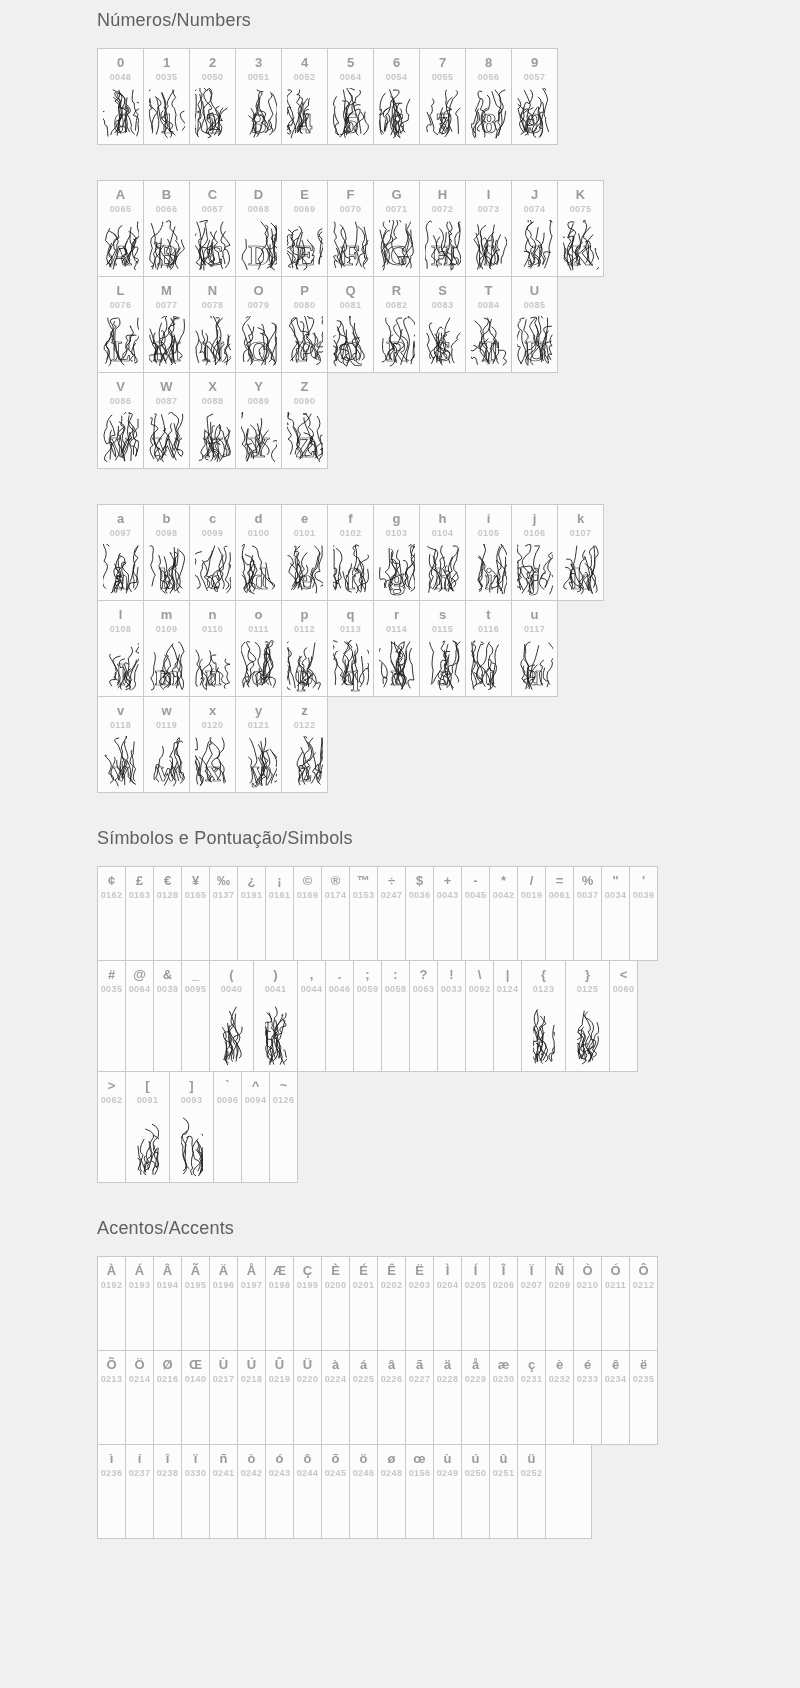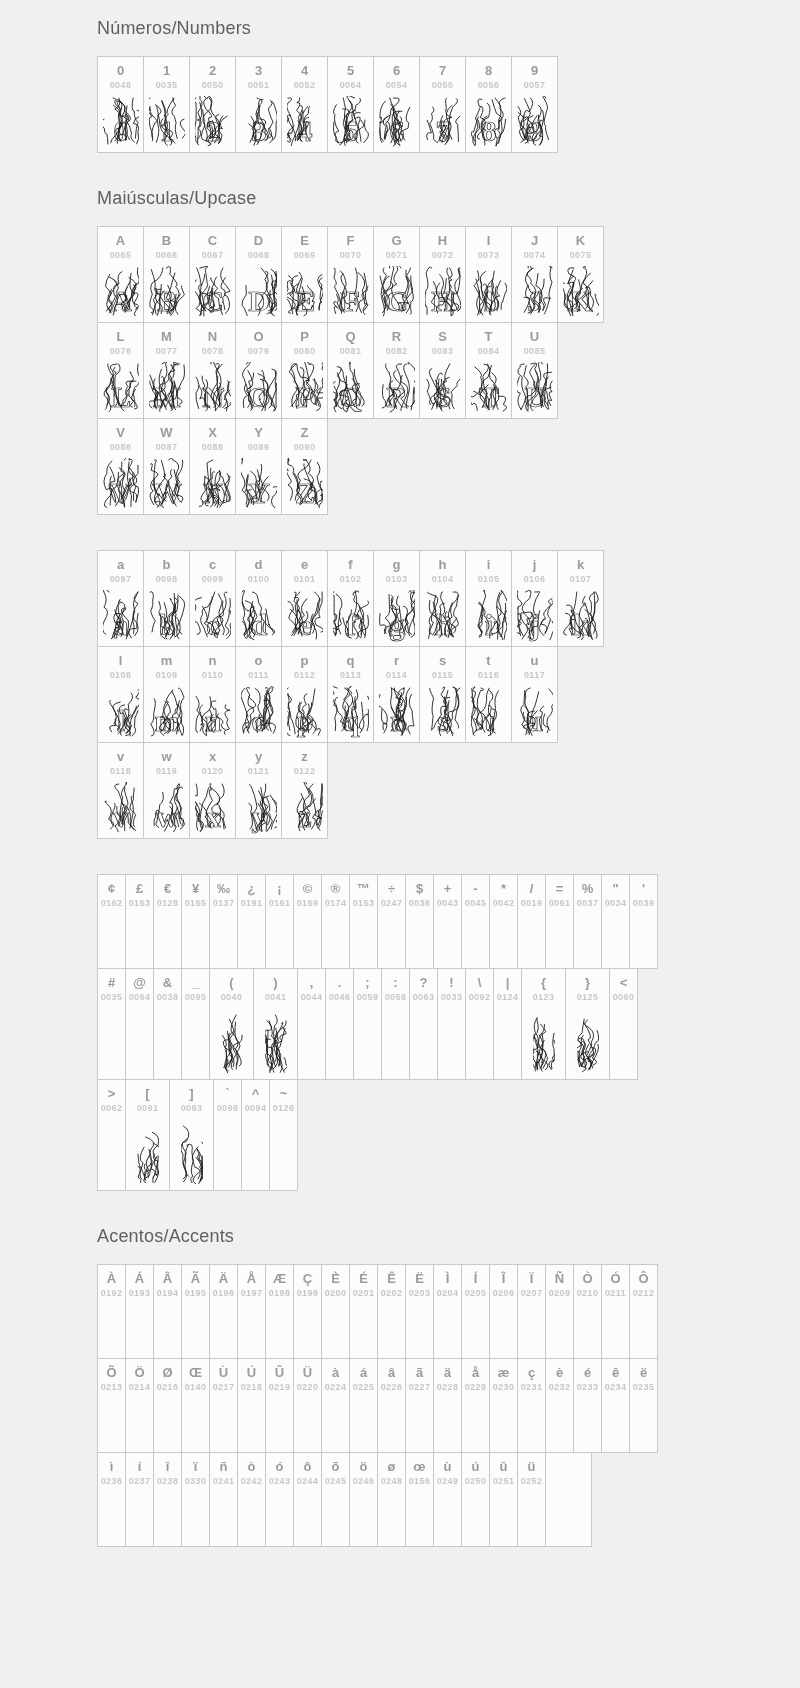--- a/index.html
+++ b/index.html
@@ -1,21 +1,21 @@
 <!DOCTYPE html>
 <html><head>
 <meta charset="utf-8">
 <style>
   html,body{margin:0;padding:0;}
   body{
     width:800px;height:1688px;overflow:hidden;
     background:#f0f0f0;
     font-family:"Liberation Sans", sans-serif;
   }
-  #app{padding:18px 0 0 97px;}
+  #app{padding:10px 0 0 97px;}
   .section{margin:0 0 35px 0;}
   .section-title{
     font-size:18px;font-weight:400;color:#5f5f5f;
     margin:0 0 17px 0;letter-spacing:.2px;
   }
   .rows{display:inline-block;vertical-align:top;}
   .row{display:flex;align-items:stretch;}
   .row + .row{margin-top:-1px;}
   .cell{
     box-sizing:border-box;
@@ -144,21 +144,21 @@
             <div class="char">9</div>
             <div class="code">0057</div>
             <div class="glyph">
               <svg width="36" height="52" viewBox="0 0 36 52">
                 <text x="18" y="45" text-anchor="middle" style="font-family:&quot;Liberation Serif&quot;,serif;font-size:30px;font-weight:bold;fill:none;stroke:#1d1d1d;stroke-width:.7">9</text>
                 <path d="M8.2,47.3 Q12.3,46.0 11.0,40.2 Q6.7,28.4 14.7,31.9 Q14.2,27.6 20.0,19.7 M11.1,46.9 Q7.9,35.1 13.3,37.7 Q20.8,36.9 13.3,25.6 Q6.8,23.6 16.1,19.8 M7.4,44.4 Q11.8,41.7 10.0,28.0 Q14.1,17.4 6.7,22.3 Q6.0,20.3 1.2,16.5 M6.3,43.8 Q-1.6,33.8 6.3,31.5 Q3.0,30.2 1.0,20.8 Q6.7,17.9 1.0,10.5 M10.9,44.8 Q3.2,39.1 7.0,28.0 Q5.9,17.0 6.4,19.5 M4.0,46.4 Q10.3,43.9 5.2,35.0 Q-0.2,26.0 7.9,24.2 Q13.1,20.5 13.1,18.1 Q14.7,17.5 7.4,2.5 M23.1,48.2 Q28.6,38.7 22.5,40.1 Q25.4,28.5 26.5,23.1 Q26.5,12.9 24.9,14.2 M22.3,49.6 Q26.7,46.4 25.4,34.1 Q20.7,22.6 21.4,19.0 M18.7,49.2 Q11.3,46.9 24.0,34.1 Q19.9,23.4 25.4,24.1 M17.0,46.0 Q11.2,42.5 21.7,32.2 Q20.9,23.0 21.1,23.1 Q27.4,13.3 21.4,9.1 M8.1,42.1 Q11.7,34.1 4.4,29.4 Q3.1,24.6 6.8,21.3 Q7.8,11.2 12.1,15.8 Q18.6,6.6 13.5,2.0 M9.2,43.8 Q5.7,35.0 11.0,36.9 Q15.7,33.5 10.6,27.8 M31.6,43.6 Q27.5,32.3 28.7,29.5 Q25.1,29.3 29.8,14.4 Q32.3,11.6 26.8,2.0 Q20.3,-9.3 28.9,2.0 " fill="none" stroke="#1d1d1d" stroke-width="0.9" stroke-linecap="round"></path>
               </svg>
             </div>
           </div>
         </div></div></section>
-    <section class="section sec-uppercase"><h2 class="section-title">Maiúsculas/Upcase</h2><div class="rows"><div class="row">
+    <section class="section sec-uppercase"><div class="rows"><div class="row">
           <div class="cell">
             <div class="char">A</div>
             <div class="code">0065</div>
             <div class="glyph">
               <svg width="36" height="52" viewBox="0 0 36 52">
                 <text x="18" y="45" text-anchor="middle" style="font-family:&quot;Liberation Serif&quot;,serif;font-size:30px;font-weight:bold;fill:none;stroke:#1d1d1d;stroke-width:.7">A</text>
                 <path d="M3.4,45.1 Q9.4,37.0 8.7,37.8 Q14.7,28.3 11.3,29.2 Q8.5,17.9 15.9,18.0 Q13.2,7.8 18.9,5.7 M7.6,45.7 Q-0.2,39.3 7.2,29.3 Q10.5,28.6 2.5,20.4 Q2.7,14.4 6.7,8.5 M32.3,49.8 Q29.3,48.0 35.0,42.3 Q30.5,40.9 31.4,36.3 Q39.0,24.7 30.7,27.3 Q34.0,18.4 30.6,19.1 M22.6,45.2 Q23.0,38.1 28.6,30.5 Q30.4,20.4 33.9,17.3 M19.2,43.2 Q18.7,40.2 24.6,36.1 Q26.0,34.7 28.0,31.0 Q34.0,28.3 29.0,24.7 Q25.4,23.0 28.0,7.3 M23.9,44.6 Q31.2,43.7 21.3,27.4 Q24.4,19.3 27.2,15.5 M22.0,46.3 Q21.1,40.9 23.5,41.2 Q17.7,34.0 23.1,34.2 Q20.8,24.4 24.3,21.5 M10.2,49.1 Q12.4,39.7 14.5,35.6 Q13.5,31.7 13.9,24.4 Q17.6,22.0 11.3,14.3 M24.4,42.7 Q28.6,32.6 28.6,28.0 Q27.5,23.8 32.3,19.5 Q39.0,16.9 34.4,7.9 Q34.5,-0.2 35.0,2.0 M19.6,42.6 Q16.7,33.9 21.4,36.7 Q28.6,25.8 16.0,28.7 M32.6,43.1 Q39.6,39.2 30.8,37.6 Q28.0,33.4 30.9,25.6 Q37.2,17.1 25.9,11.5 M8.2,47.0 Q3.5,42.1 8.8,38.3 Q1.2,35.6 12.3,20.8 Q18.5,16.8 6.4,11.1 M6.6,46.9 Q12.2,36.9 5.9,33.6 Q3.1,32.3 8.7,23.1 " fill="none" stroke="#1d1d1d" stroke-width="0.9" stroke-linecap="round"></path>
               </svg>
             </div>
           </div>
@@ -672,21 +672,21 @@
             <div class="char">z</div>
             <div class="code">0122</div>
             <div class="glyph">
               <svg width="36" height="52" viewBox="0 0 36 52">
                 <text x="18" y="45" text-anchor="middle" style="font-family:&quot;Liberation Serif&quot;,serif;font-size:30px;font-weight:bold;fill:none;stroke:#1d1d1d;stroke-width:.7">z</text>
                 <path d="M24.4,47.2 Q32.0,36.7 25.4,35.8 Q32.8,24.4 31.1,29.5 M19.2,45.0 Q25.4,37.9 16.7,27.8 Q15.6,19.5 19.8,15.7 Q25.3,15.0 18.6,3.9 Q13.1,-7.1 19.9,2.0 M31.3,43.1 Q35.2,31.4 35.0,30.3 Q42.4,19.6 35.0,22.3 Q35.4,14.1 35.0,12.4 Q36.0,5.3 35.0,2.0 M31.3,46.6 Q38.3,35.1 28.5,33.6 Q29.6,30.1 26.2,18.6 Q26.4,9.5 20.5,6.0 M17.8,48.2 Q12.5,40.4 18.1,32.0 Q11.0,31.6 20.9,25.2 Q27.8,17.2 22.2,9.1 Q20.5,7.5 26.0,2.0 M12.7,42.4 Q11.8,35.6 12.3,32.0 Q6.4,29.5 15.4,16.1 M21.4,43.0 Q16.2,32.2 22.5,29.7 Q16.8,22.1 22.8,24.6 Q25.3,20.2 28.4,16.8 M33.1,48.3 Q25.4,42.1 32.8,32.6 Q34.4,23.6 33.7,16.5 Q34.3,13.1 35.0,2.0 M12.8,48.8 Q9.3,43.0 15.1,36.7 Q7.5,28.7 15.8,29.4 Q22.0,26.7 14.0,11.5 M30.7,42.8 Q26.8,35.3 35.0,36.3 Q27.2,33.7 35.0,24.1 Q32.6,18.9 35.0,14.9 " fill="none" stroke="#1d1d1d" stroke-width="0.9" stroke-linecap="round"></path>
               </svg>
             </div>
           </div>
         </div></div></section>
-    <section class="section sec-symbols"><div class="rows"><div class="row">
+    <section class="section sec-symbols"><h2 class="section-title">Símbolos e Pontuação/Simbols</h2><div class="rows"><div class="row">
           <div class="cell">
             <div class="char">¢</div>
             <div class="code">0162</div>
             <div class="glyph"></div>
           </div>
           <div class="cell">
             <div class="char">£</div>
             <div class="code">0163</div>
             <div class="glyph"></div>
           </div>

